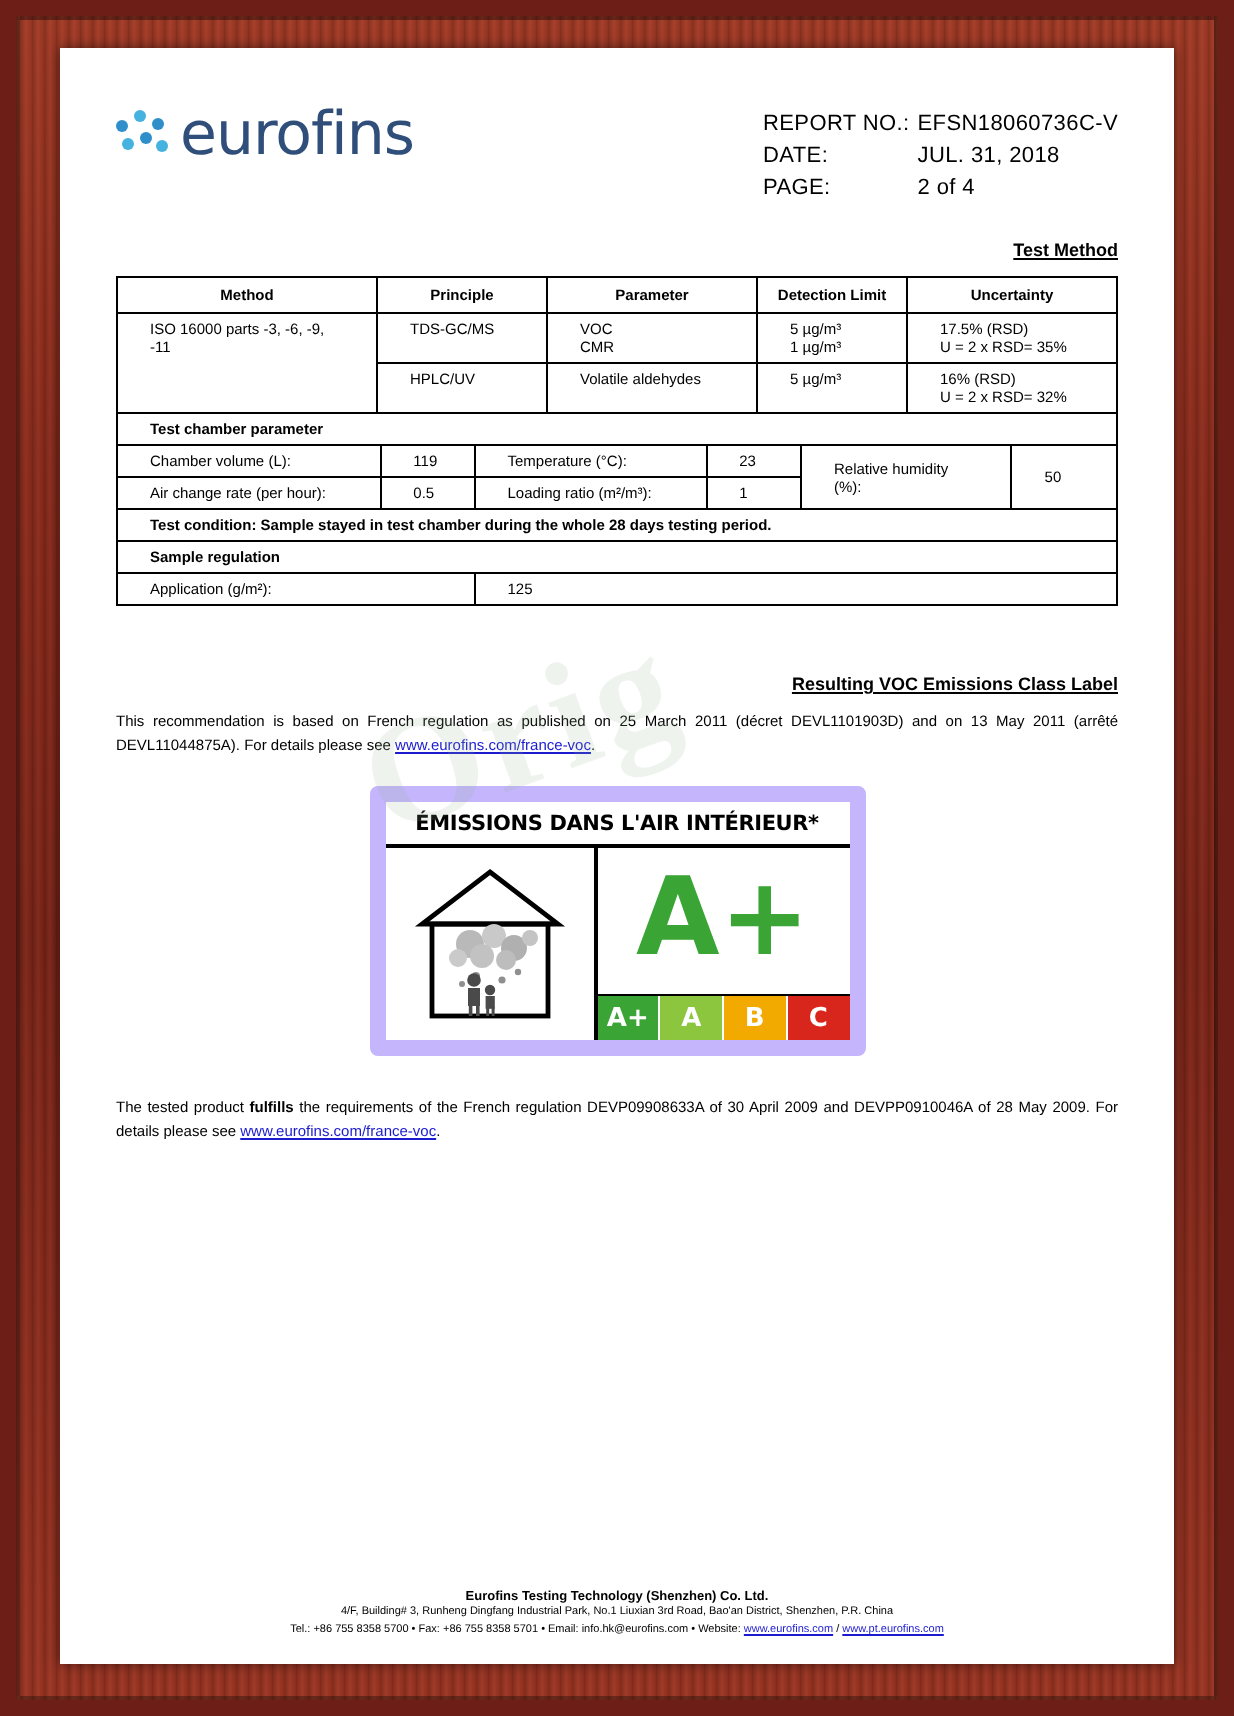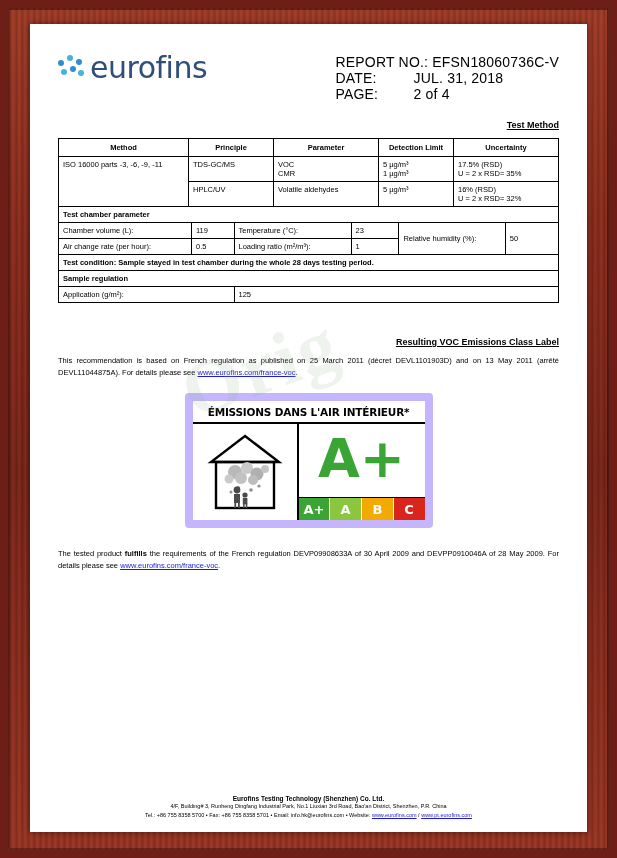--- a/index.html
+++ b/index.html
@@ -90,42 +90,42 @@
   .logo-dots i:nth-child(4) { left: 3px;  top: 14px; background:#46b2e0;}
   .logo-dots i:nth-child(5) { left: 12px; top: 11px; background:#2f8fcb;}
   .logo-dots i:nth-child(6) { left: 20px; top: 15px; background:#46b2e0;}
   .logo-text {
     font-size: 30px;
     color: #2f4e7a;
     font-family: "DejaVu Sans", sans-serif;
     letter-spacing: -0.5px;
   }
   .meta {
-    font-size: 14px;
+    font-size: 11px;
     text-align: left;
     margin-top: 10px;
     line-height: 16px;
     letter-spacing: 0.2px;
   }
   .meta div span.lbl { display: inline-block; min-width: 74px; }
   .section-title {
     font-size: 9px;
     font-weight: bold;
     text-decoration: underline;
     margin: 18px 0 8px 0;
     text-align: right;
   }
   table.grid {
     border-collapse: collapse;
     width: 100%;
     font-size: 7.5px;
   }
   table.grid td, table.grid th {
     border: 1px solid #000;
-    padding: 3px 4px;
+    padding: 3px 16px;
     vertical-align: top;
   }
   table.grid th {
     text-align: center;
     font-weight: bold;
     padding: 4px 2px;
   }
   .c { text-align: left; }
   .method-table td { height: 12px; }
   .tall { height: 46px; }

